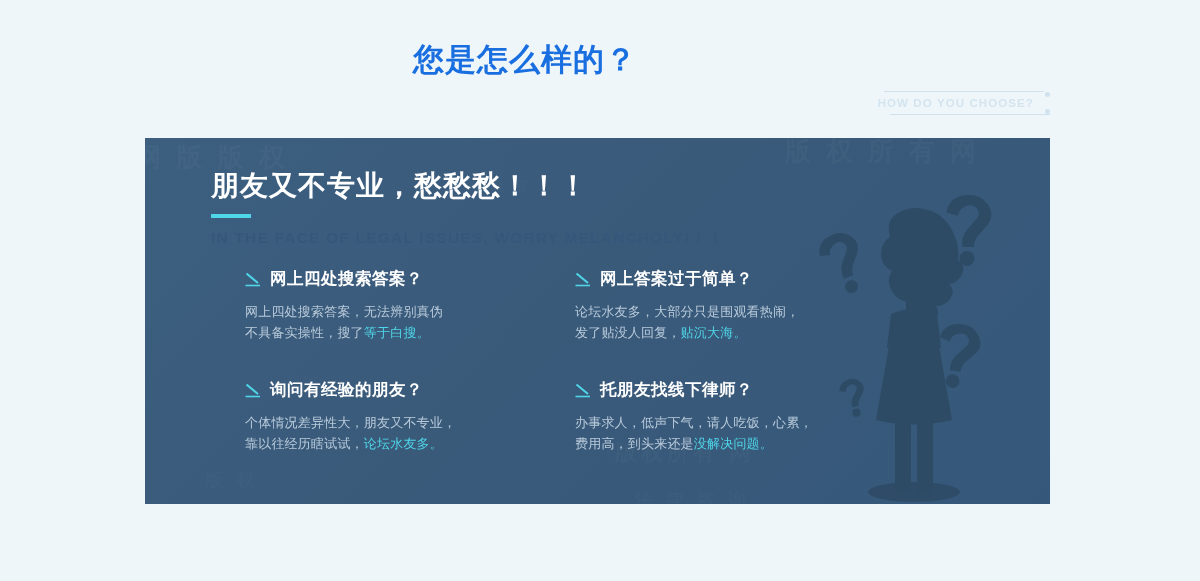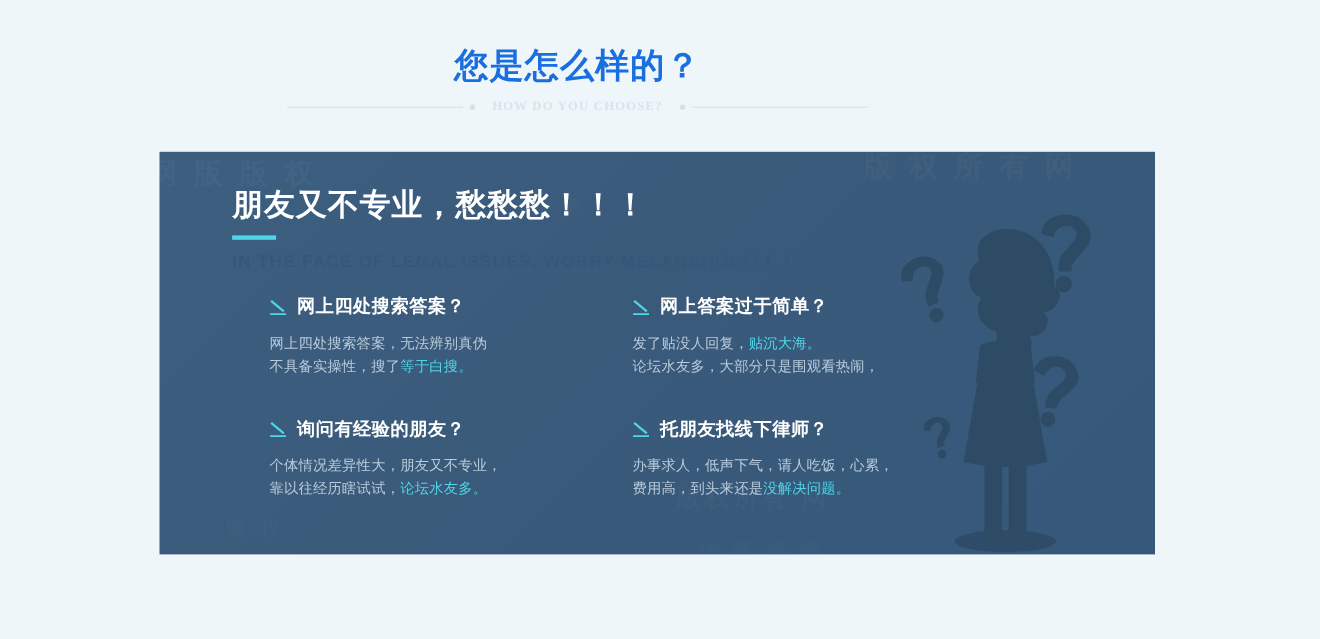--- a/index.html
+++ b/index.html
@@ -16,38 +16,38 @@
     position: relative;
   }
 
   
   .section-head {
     position: absolute;
     top: 38px;
     left: 0;
     width: 1050px;
     text-align: center;
-    font-family: Liberation Serif, serif;
   }
 
   .section-title {
     font-size: 31px;
     font-weight: bold;
     color: #1a6fe0;
     letter-spacing: 1px;
     line-height: 44px;
     white-space: nowrap;
   }
 
   .sub-row {
     margin-top: 9px;
     display: flex;
-    align-items: center;
+    align-items: flex-end;
     justify-content: center;
     gap: 0px;
+    flex-direction: column;
   }
 
   .sub-line {
     height: 1px;
     width: 160px;
     background: #cfe2ee;
     position: relative;
   }
   .sub-line.left  { margin-right: 6px; }
   .sub-line.right { margin-left: 6px; }
@@ -228,22 +228,22 @@
 
     <div>
       <div class="item-title">
         <svg class="slash-icon" width="17" height="15" viewBox="0 0 17 15">
           <line x1="1.5" y1="1.5" x2="13" y2="11" stroke="#4fd6e8" stroke-width="2"></line>
           <line x1="0.5" y1="13.5" x2="15" y2="13.5" stroke="#4fd6e8" stroke-width="1.6"></line>
         </svg>
         <span>网上答案过于简单？</span>
       </div>
       <div class="item-body">
+        <div>论坛水友多，大部分只是围观看热闹，</div>
         <div><span>发了贴没人回复，</span><span class="hl">贴沉大海</span><span class="hl">。</span></div>
-        <div>论坛水友多，大部分只是围观看热闹，</div>
       </div>
     </div>
 
     <div>
       <div class="item-title">
         <svg class="slash-icon" width="17" height="15" viewBox="0 0 17 15">
           <line x1="1.5" y1="1.5" x2="13" y2="11" stroke="#4fd6e8" stroke-width="2"></line>
           <line x1="0.5" y1="13.5" x2="15" y2="13.5" stroke="#4fd6e8" stroke-width="1.6"></line>
         </svg>
         <span>询问有经验的朋友？</span>

